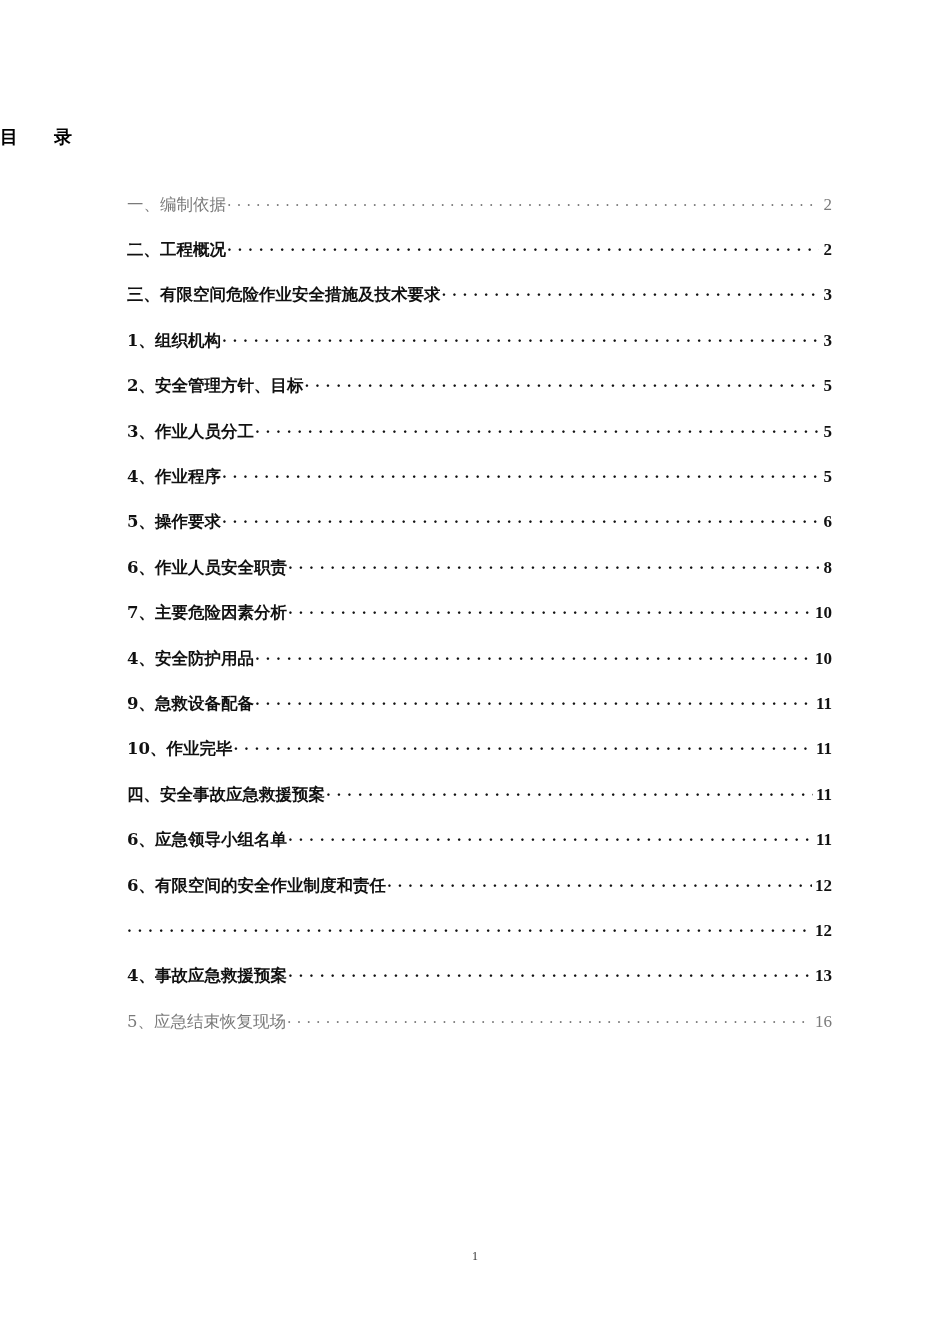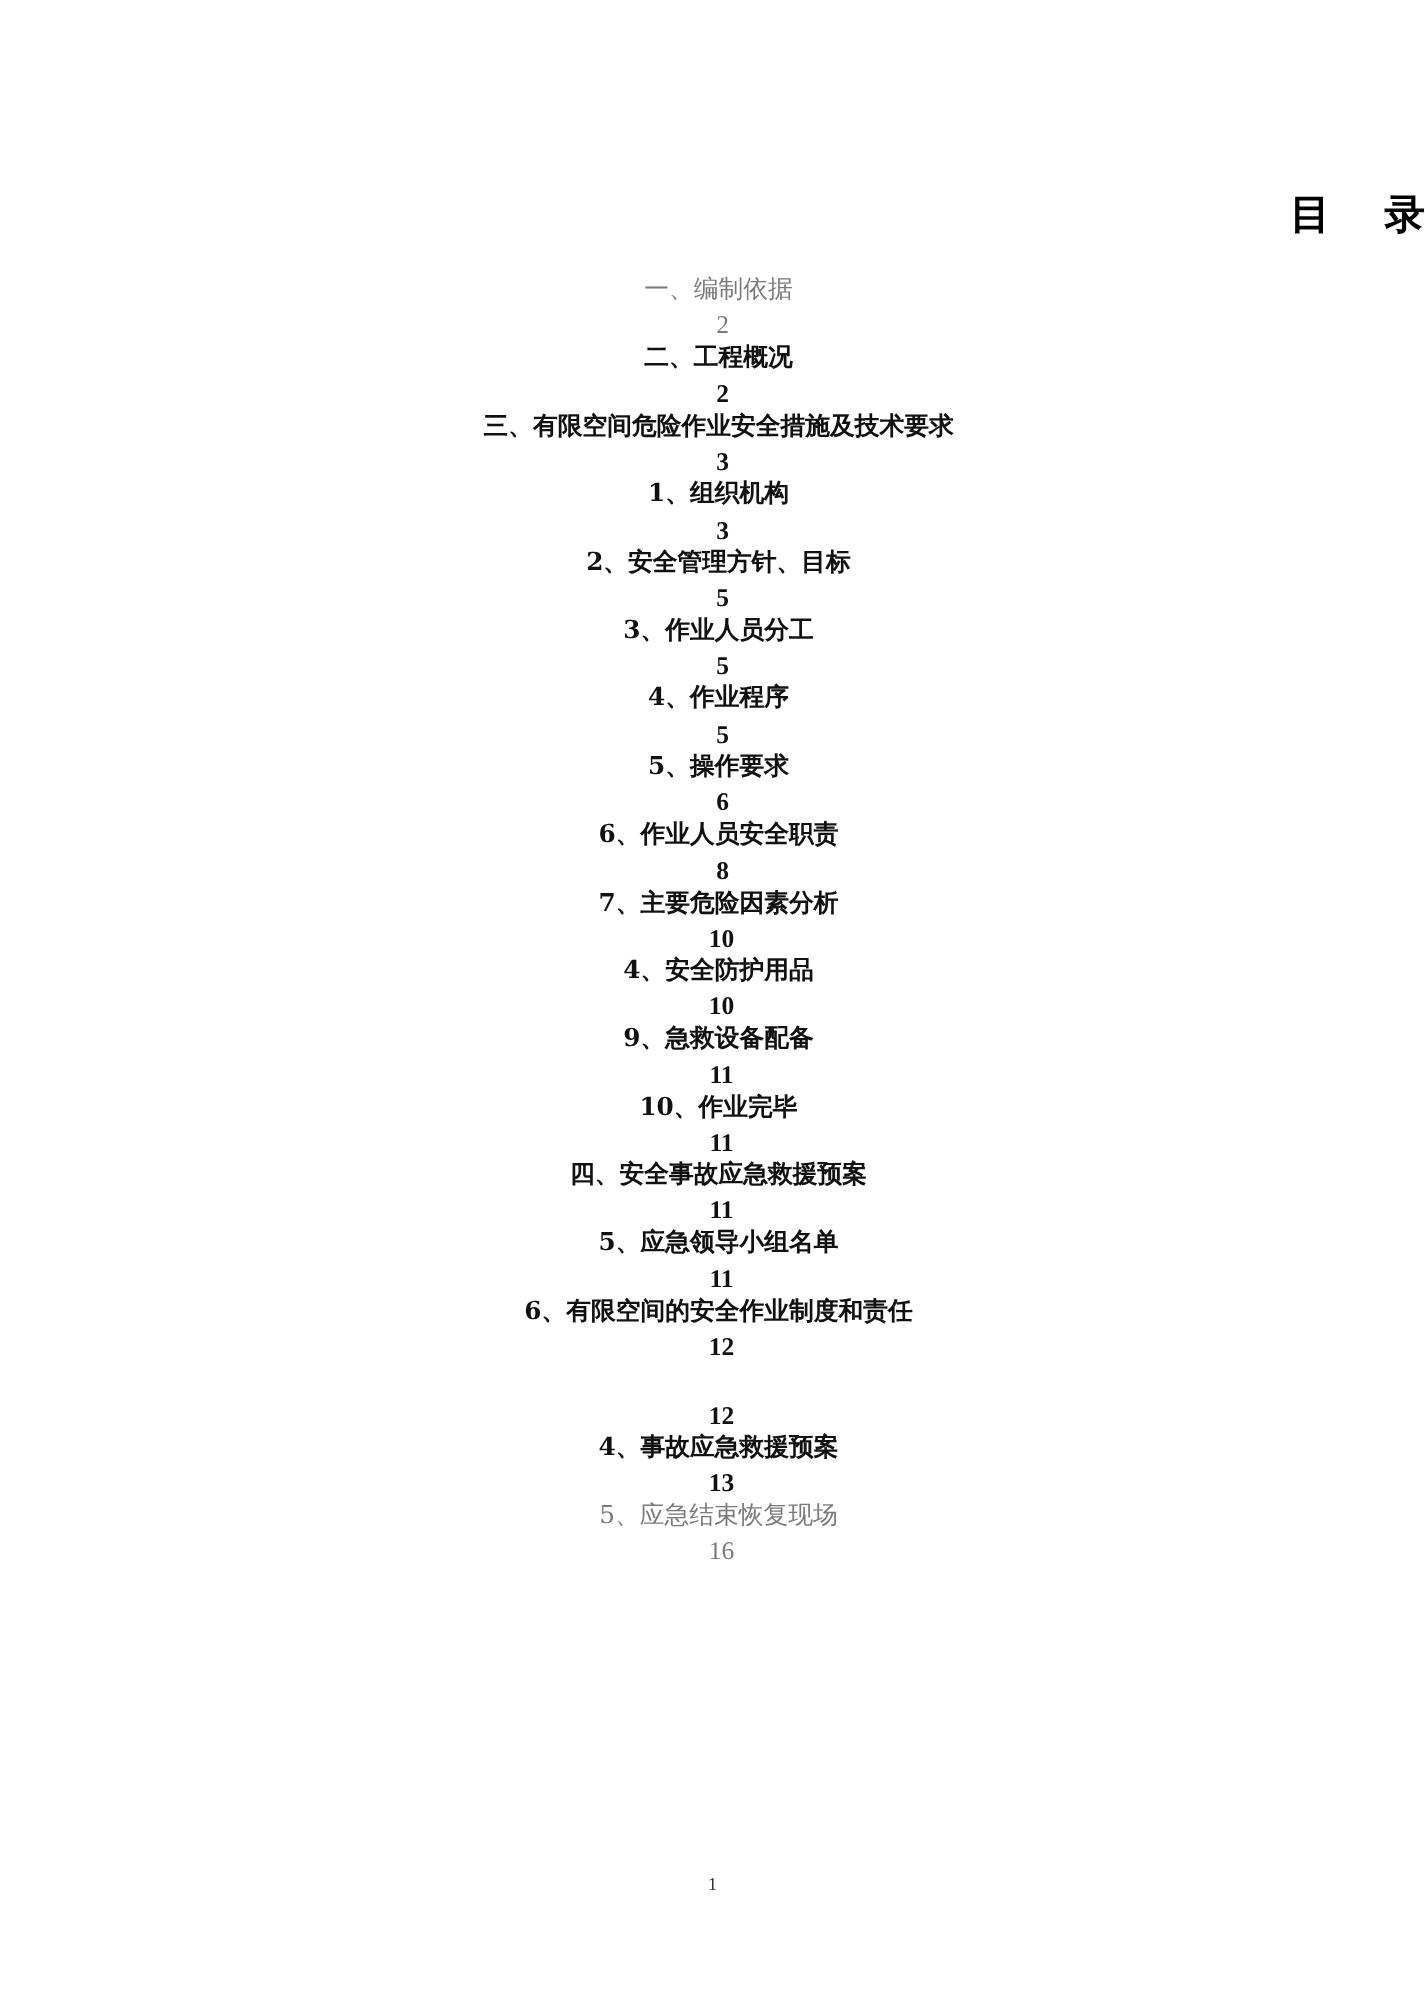--- a/index.html
+++ b/index.html
@@ -19,22 +19,22 @@
       position: absolute;
       left: 0; top: 0;
       width: 950px; height: 1344px;
       background: #fff;
     }
     .toc-title {
       position: absolute;
       top: 125px;
       left: 0;
       width: 950px;
-      text-align: right;
-      font-size: 27px;
+      text-align: left;
+      font-size: 18px;
       font-weight: bold;
       letter-spacing: 0;
     }
     .toc-title span { display: inline-block; }
     .toc-title .gap { width: 36px; }
     .toc-list {
       position: absolute;
       left: 127px;
       top: 182px;
       width: 705px;
@@ -45,21 +45,20 @@
     .toc-entry {
       position: relative;
       height: 45.4px;
       display: flex;
       align-items: center;
       font-size: 16.5px;
       white-space: nowrap;
       overflow: hidden;
       font-weight: bold;
       color: #111;
-      flex-direction: column;
     }
     .toc-entry.muted {
       color: #7a7a7a;
       font-weight: normal;
     }
     .toc-label {
       flex: 0 0 auto;
       background: #fff;
       padding-right: 1px;
     }
@@ -172,21 +171,21 @@
       <span class="toc-label">10、作业完毕</span>
       <span class="toc-leader"></span>
       <span class="toc-page">11</span>
     </li>
     <li class="toc-entry">
       <span class="toc-label">四、安全事故应急救援预案</span>
       <span class="toc-leader"></span>
       <span class="toc-page">11</span>
     </li>
     <li class="toc-entry">
-      <span class="toc-label">5、应急领导小组名单</span>
+      <span class="toc-label">6、应急领导小组名单</span>
       <span class="toc-leader"></span>
       <span class="toc-page">11</span>
     </li>
     <li class="toc-entry">
       <span class="toc-label">6、有限空间的安全作业制度和责任</span>
       <span class="toc-leader"></span>
       <span class="toc-page">12</span>
     </li>
     <li class="toc-entry">
       <span class="toc-leader"></span>

